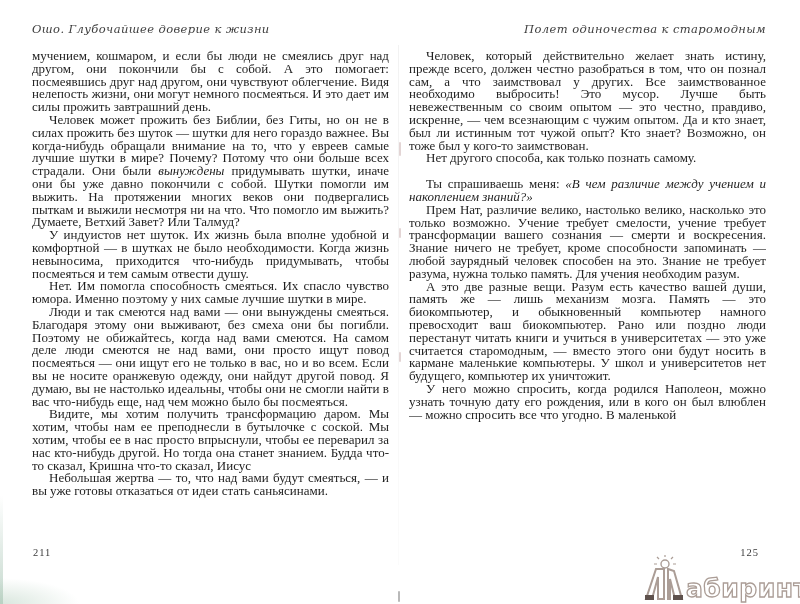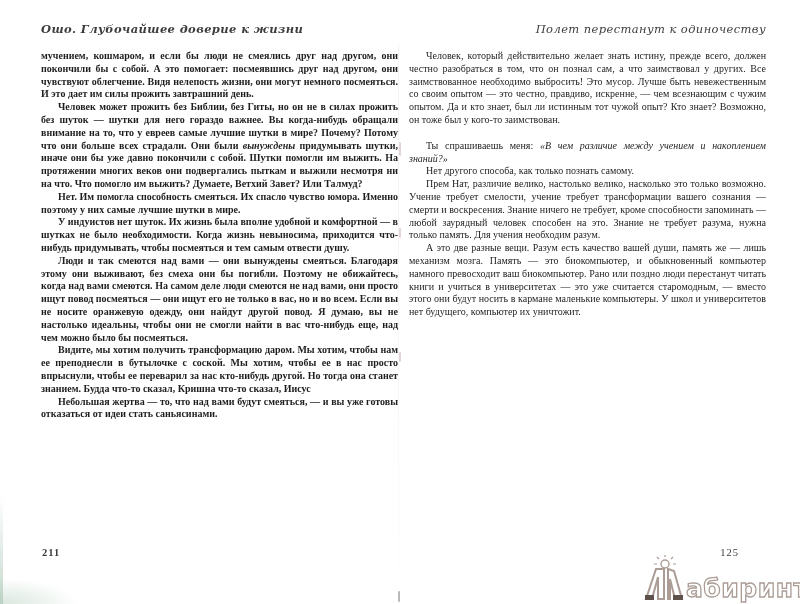--- a/index.html
+++ b/index.html
@@ -2,45 +2,45 @@
 <html lang="ru"><head>
 <meta charset="utf-8">
 <style>
   html,body{margin:0;padding:0;}
   body{
     width:800px;height:604px;position:relative;overflow:hidden;
     background:#ffffff;
     font-family:"Liberation Serif", serif;
   }
   .page{position:absolute;top:0;width:357px;height:604px;}
-  .page-left{left:41px;font-weight:bold;}
+  .page-left{left:32px;}
   .page-right{left:409px;}
   .running-header{
     position:absolute;top:22px;left:0;right:0;
     font-style:italic;font-size:11.5px;color:#3d3d3d;
     letter-spacing:.4px;white-space:nowrap;
     font-family:"DejaVu Serif", serif;
   }
   .running-header.right{text-align:right;}
   .body-text{
     position:absolute;top:50px;left:0;right:0;bottom:40px;
     overflow:hidden;
-    font-size:10px;line-height:12.8px;color:#1e1e1e;
+    font-size:13px;line-height:12.8px;color:#1e1e1e;
     text-align:justify;
     hyphens:auto;-webkit-hyphens:auto;
   }
   .body-text p{margin:0;padding:0;}
   .body-text p.indent{text-indent:17px;}
   .body-text p.gap{margin-top:13px;}
   .it{font-style:italic;}
   .page-number{
     position:absolute;top:547px;font-size:10.5px;color:#3a3a3a;letter-spacing:1px;
   }
   .page-number.pn-left{left:1px;}
-  .page-number.pn-right{right:27px;}
+  .page-number.pn-right{right:7px;}
   
   .gutter-shadow{
     position:absolute;left:398px;top:45px;height:520px;width:1px;
     background:linear-gradient(to bottom, rgba(0,0,0,0.05), rgba(0,0,0,0.015));
   }
   .gutter-mark{position:absolute;width:2px;border-radius:1px;background:rgba(175,135,135,0.35);}
   .gm1{left:399px;top:142px;height:14px;}
   .gm2{left:399px;top:228px;height:10px;}
   .gm3{left:399px;top:352px;height:10px;}
   .gm4{left:398px;top:591px;height:11px;background:rgba(100,100,100,0.45);}
@@ -57,37 +57,38 @@
   }
 </style>
 </head>
 <body>
 
 <div class="page page-left">
   <div class="running-header">Ошо. Глубочайшее доверие к жизни</div>
   <div class="body-text">
       <p class=""><span>мучением, кошмаром, и если бы люди не смеялись друг над другом, они покончили бы с собой. А это помогает: посмеявшись друг над другом, они чувствуют облегчение. Видя нелепость жизни, они могут немного посмеяться. И это дает им силы прожить завтрашний день.</span></p>
       <p class="indent"><span>Человек может прожить без Библии, без Гиты, но он не в силах прожить без шуток — шутки для него гораздо важнее. Вы когда-нибудь обращали внимание на то, что у евреев самые лучшие шутки в мире? Почему? Потому что они больше всех страдали. Они были </span><span class="it">вынуждены</span><span> придумывать шутки, иначе они бы уже давно покончили с собой. Шутки помогли им выжить. На протяжении многих веков они подвергались пыткам и выжили несмотря ни на что. Что помогло им выжить? Думаете, Ветхий Завет? Или Талмуд?</span></p>
+      <p class="indent"><span>У индуистов нет шуток. Их жизнь была вполне удобной и комфортной — в шутках не было необходимости. Когда жизнь невыносима, приходится что-нибудь придумывать, чтобы посмеяться и тем самым отвести душу.</span></p>
       <p class="indent"><span>Нет. Им помогла способность смеяться. Их спасло чувство юмора. Именно поэтому у них самые лучшие шутки в мире.</span></p>
-      <p class="indent"><span>У индуистов нет шуток. Их жизнь была вполне удобной и комфортной — в шутках не было необходимости. Когда жизнь невыносима, приходится что-нибудь придумывать, чтобы посмеяться и тем самым отвести душу.</span></p>
       <p class="indent"><span>Люди и так смеются над вами — они вынуждены смеяться. Благодаря этому они выживают, без смеха они бы погибли. Поэтому не обижайтесь, когда над вами смеются. На самом деле люди смеются не над вами, они просто ищут повод посмеяться — они ищут его не только в вас, но и во всем. Если вы не носите оранжевую одежду, они найдут другой повод. Я думаю, вы не настолько идеальны, чтобы они не смогли найти в вас что-нибудь еще, над чем можно было бы посмеяться.</span></p>
       <p class="indent"><span>Видите, мы хотим получить трансформацию даром. Мы хотим, чтобы нам ее преподнесли в бутылочке с соской. Мы хотим, чтобы ее в нас просто впрыснули, чтобы ее переварил за нас кто-нибудь другой. Но тогда она станет знанием. Будда что-то сказал, Кришна что-то сказал, Иисус</span></p>
       <p class="indent"><span>Небольшая жертва — то, что над вами будут смеяться, — и вы уже готовы отказаться от идеи стать саньясинами.</span></p>
     </div>
   <div class="page-number pn-left">211</div>
 </div>
 
 <div class="page page-right">
-  <div class="running-header right">Полет перестанут к одиночеству</div>
+  <div class="running-header right">Полет одиночества к старомодным</div>
   <div class="body-text">
       <p class="indent"><span>Человек, который действительно желает знать истину, прежде всего, должен честно разобраться в том, что он познал сам, а что заимствовал у других. Все заимствованное необходимо выбросить! Это мусор. Лучше быть невежественным со своим опытом — это честно, правдиво, искренне, — чем всезнающим с чужим опытом. Да и кто знает, был ли истинным тот чужой опыт? Кто знает? Возможно, он тоже был у кого-то заимствован.</span></p>
+      <p class="indent"><span>Нет другого способа, как только познать самому.</span></p>
       <p class="indent gap"><span>Ты спрашиваешь меня: </span><span class="it">«В чем различие между учением и накоплением знаний?»</span></p>
-      <p class="indent"><span>Нет другого способа, как только познать самому.</span></p>
       <p class="indent"><span>Прем Нат, различие велико, настолько велико, насколько это только возможно. Учение требует смелости, учение требует трансформации вашего сознания — смерти и воскресения. Знание ничего не требует, кроме способности запоминать — любой заурядный человек способен на это. Знание не требует разума, нужна только память. Для учения необходим разум.</span></p>
       <p class="indent"><span>А это две разные вещи. Разум есть качество вашей души, память же — лишь механизм мозга. Память — это биокомпьютер, и обыкновенный компьютер намного превосходит ваш биокомпьютер. Рано или поздно люди перестанут читать книги и учиться в университетах — это уже считается старомодным, — вместо этого они будут носить в кармане маленькие компьютеры. У школ и университетов нет будущего, компьютер их уничтожит.</span></p>
+      <p class="indent"><span>У него можно спросить, когда родился Наполеон, можно узнать точную дату его рождения, или в кого он был влюблен — можно спросить все что угодно. В маленькой</span></p>
     </div>
   <div class="page-number pn-right">125</div>
 </div>
 
 <div class="gutter-shadow"></div>
 <div class="gutter-mark gm1"></div>
 <div class="gutter-mark gm2"></div>
 <div class="gutter-mark gm3"></div>
 <div class="gutter-mark gm4"></div>
 <div class="edge-tint-left"></div>

